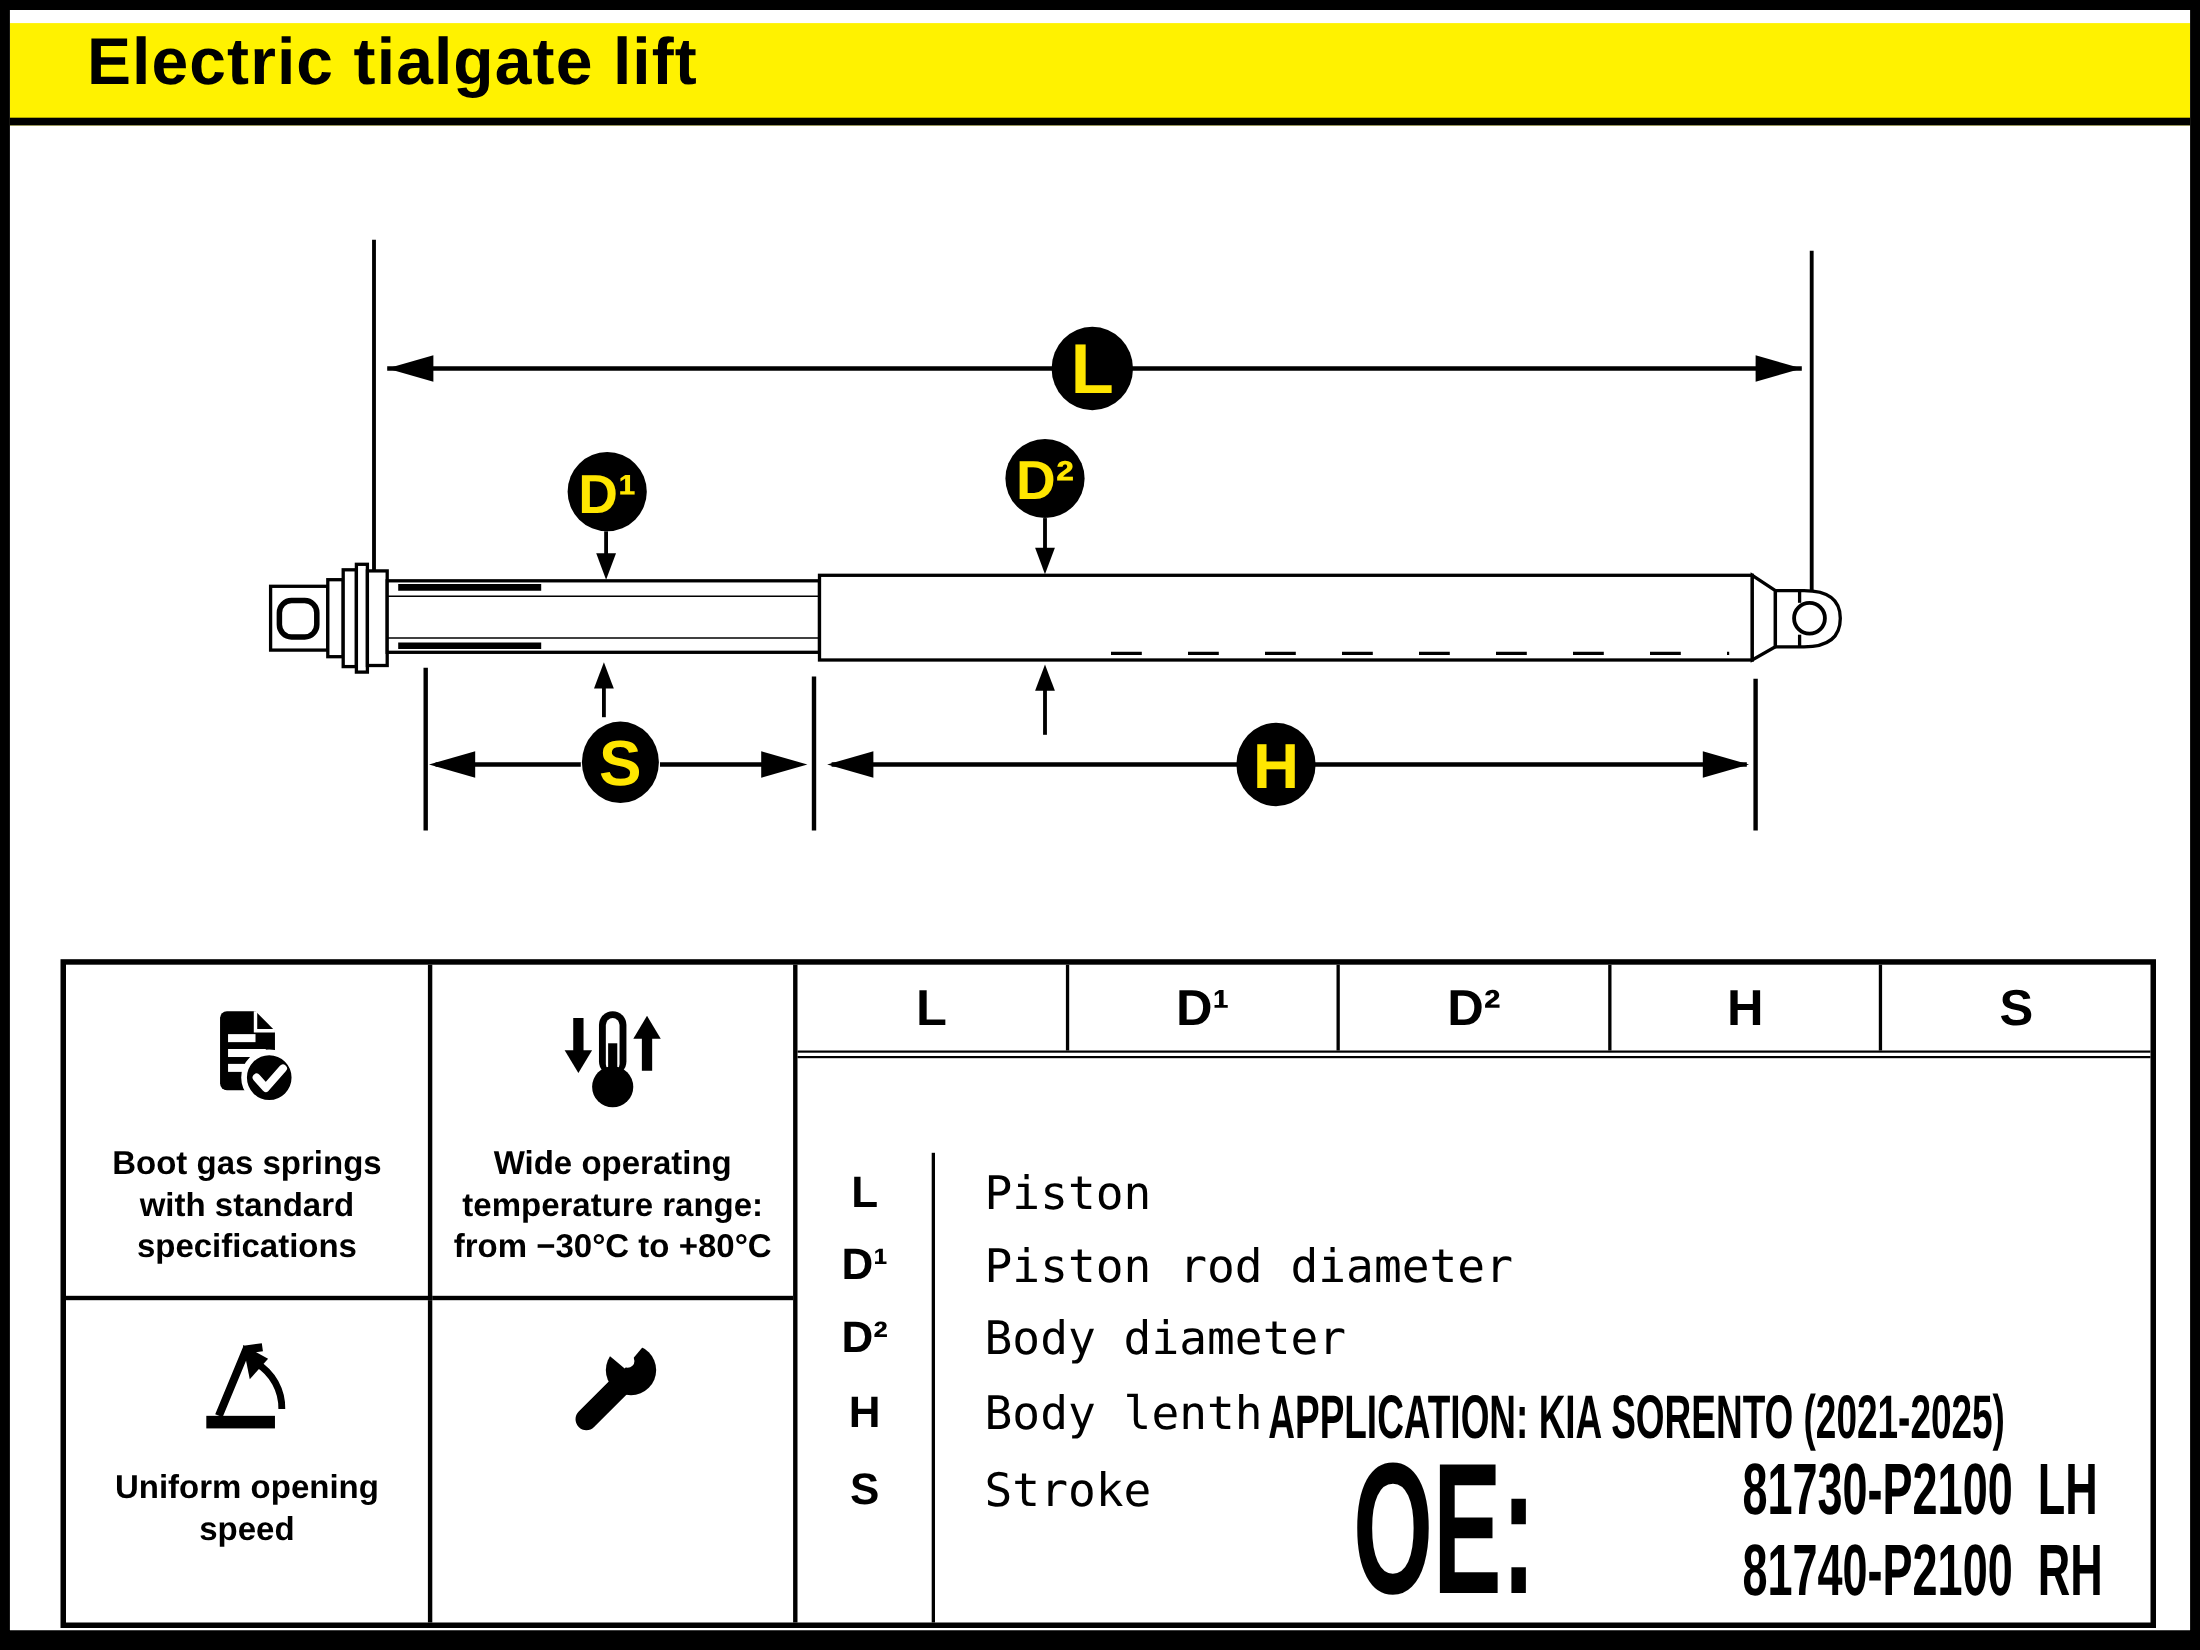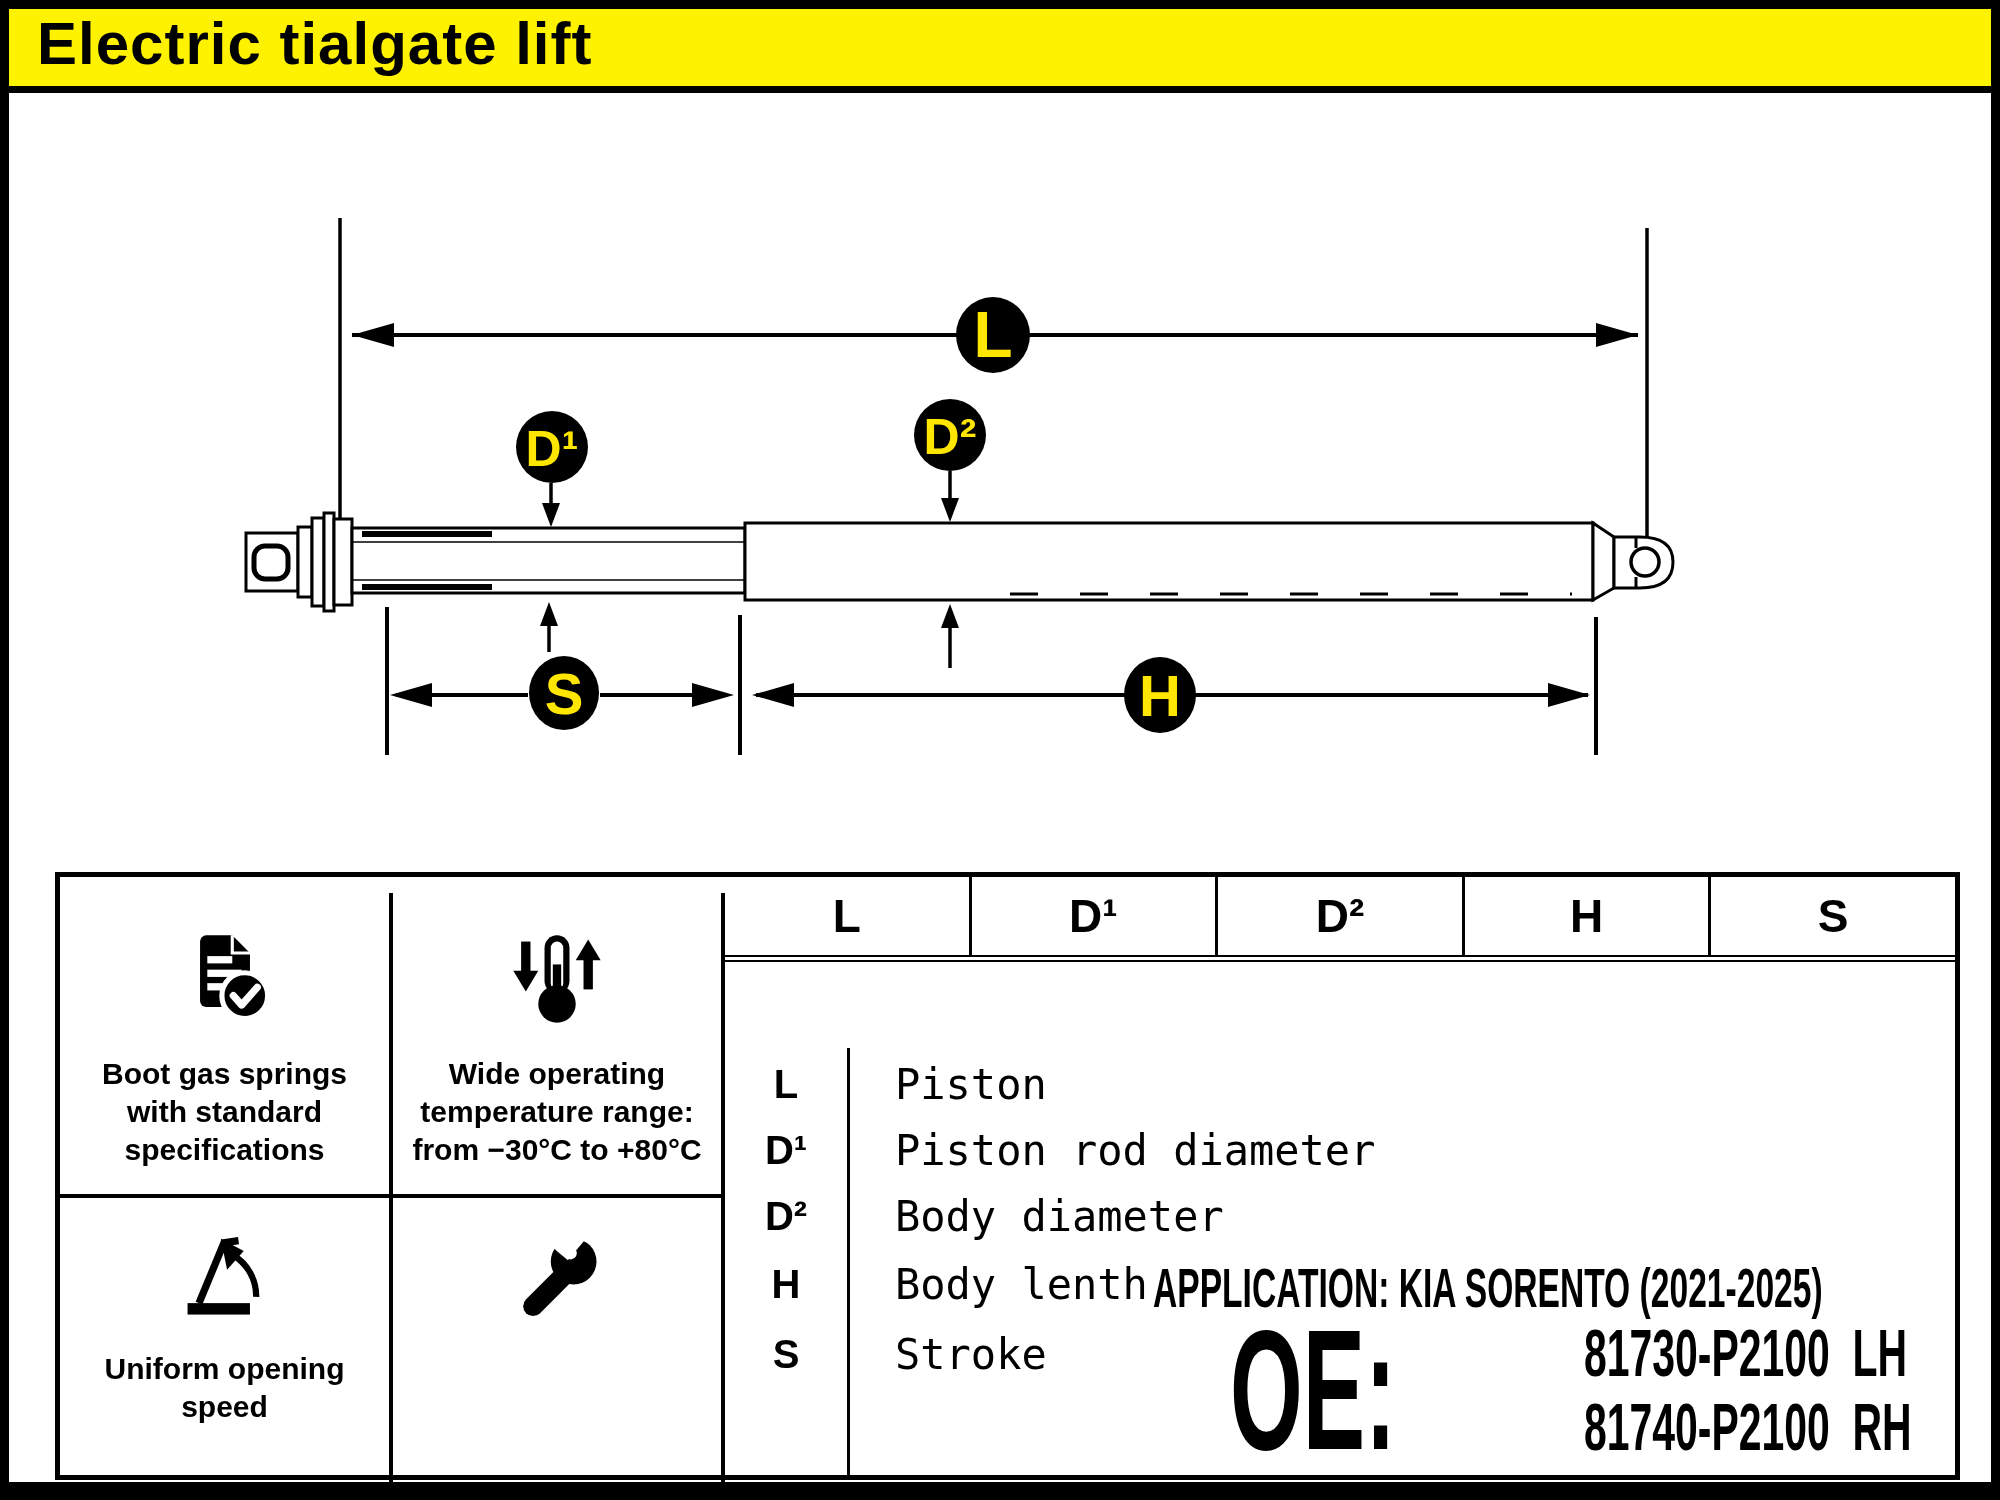--- a/index.html
+++ b/index.html
@@ -1,30 +1,30 @@
 <!DOCTYPE html>
 <html><head>
 <meta charset="utf-8">
 <style>
   html,body{margin:0;padding:0;background:#888;}
   .page{position:relative;width:2000px;height:1500px;background:#fff;overflow:hidden;
         font-family:"Liberation Sans",sans-serif;color:#000;}
   .frame{position:absolute;inset:0;border:9px solid #000;border-bottom:18px solid #000;
          pointer-events:none;z-index:40;}
   
-  .banner{position:absolute;left:9px;top:0;right:9px;height:86px;background:#FFF200;
-          border-bottom:7px solid #000;display:flex;align-items:center;padding-left:28px;
+  .banner{position:absolute;left:9px;top:21px;right:9px;height:86px;background:#FFF200;
+          border-bottom:7px solid #000;display:flex;align-items:flex-start;padding-left:70px;
           box-sizing:content-box;z-index:5;}
   .title{font-size:60px;font-weight:bold;letter-spacing:1px;}
   
   .diagram{position:absolute;left:0;top:100px;width:2000px;height:770px;}
   
   .specsheet{position:absolute;left:55px;top:872px;width:1905px;height:608px;
              border:5px solid #000;box-sizing:border-box;background:#fff;}
-  .features{position:absolute;left:0;top:16px;width:665px;height:100%;border-right:4px solid #000;
+  .features{position:absolute;left:0;top:0;width:665px;height:100%;border-right:4px solid #000;
             box-sizing:border-box;display:grid;grid-template-columns:333px 1fr;grid-template-rows:305px 1fr;}
   .fcell{display:flex;flex-direction:column;align-items:center;padding-top:34px;box-sizing:border-box;}
   .fcell.c1{border-right:4px solid #000;}
   .fcell.r1{border-bottom:4px solid #000;}
   .fcell.r2{padding-top:24px;}
   .ficon{width:104px;height:104px;flex:0 0 auto;}
   .ftext{margin-top:24px;font-weight:bold;font-size:30px;line-height:38px;text-align:center;
          white-space:pre-line;}
   .spec-right{position:absolute;left:665px;top:0;right:0;bottom:0;}
   .spec-row{display:flex;}

